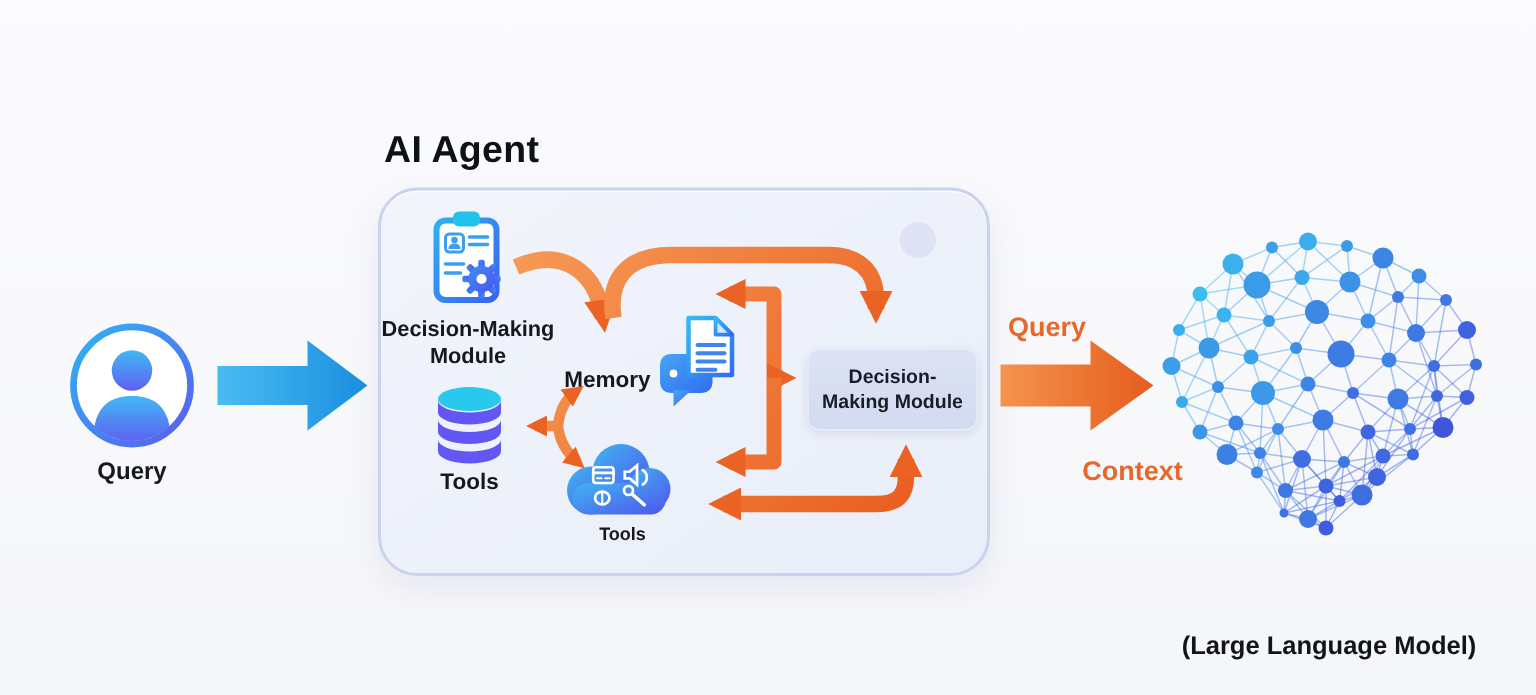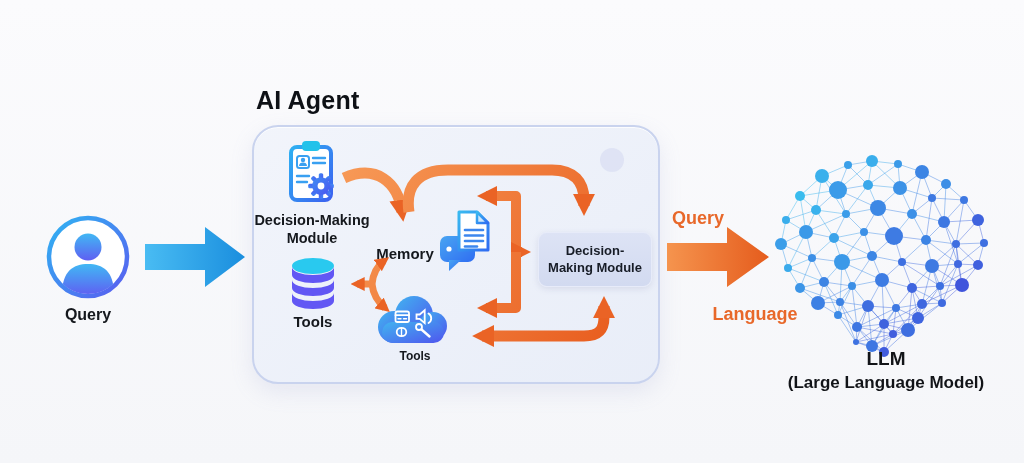--- a/index.html
+++ b/index.html
@@ -26,21 +26,21 @@
     left:538px;top:232px;width:114px;height:55px;border-radius:9px;
     background:linear-gradient(180deg,#dde3f5,#d2daf0);
     border:1px solid #e7ebf9;
     box-shadow:0 2px 6px rgba(120,130,170,.18);
     display:flex;align-items:center;justify-content:center;
     font-size:13px;font-weight:600;color:#171c26;text-align:center;line-height:1.25;
     padding:2px 6px;box-sizing:border-box;
   }
   .orange-lbl{color:#e8682a;font-weight:700;font-size:18px;text-align:center;}
   .llm-title{font-size:19px;font-weight:600;color:#121418;text-align:center;}
-  .llm-sub{font-size:17px;font-weight:600;color:#121418;text-align:center;white-space:nowrap;}
+  .llm-sub{font-size:17px;font-weight:600;color:#121418;text-align:center;white-space:nowrap;margin-top:48px;}
   svg{display:block;}
   .overlay{left:0;top:0;pointer-events:none;}
 </style>
 </head>
 <body>
 
 <div class="canvas">
 
   <svg class="abs" style="left:46px;top:215px;" width="84" height="84" viewBox="0 0 84 84">
     <defs>
@@ -217,21 +217,21 @@
 
       <path d="M482 336 L584 336 C600 336 604 329 604 317 L604 306" stroke-width="11" marker-start="url(#ah)" marker-end="url(#ah)"></path>
 
       <path d="M372 284 L357 284" stroke-width="7" marker-end="url(#ah)"></path>
       <path d="M372 284 C373 274 377 266 384 261" stroke-width="7" marker-end="url(#ah)"></path>
       <path d="M372 284 C373 294 378 302 385 308" stroke-width="7" marker-end="url(#ah)"></path>
     </g>
   </svg>
 
   <div class="abs orange-lbl" style="left:662px;top:208px;width:72px;">Query</div>
-  <div class="abs orange-lbl" style="left:710px;top:304px;width:90px;">Language</div>
+  <div class="abs orange-lbl" style="left:710px;top:304px;width:90px;">Context</div>
 
   <svg id="brainSvg" class="abs" style="left:770px;top:150px;" width="250" height="210" viewBox="770 150 250 210">
       <line x1="800" y1="196" x2="822" y2="176" stroke="rgb(57,187,238)" stroke-width="1" opacity="0.45"></line>
       <line x1="800" y1="196" x2="786" y2="220" stroke="rgb(57,186,238)" stroke-width="1" opacity="0.45"></line>
       <line x1="800" y1="196" x2="838" y2="190" stroke="rgb(57,182,237)" stroke-width="1" opacity="0.45"></line>
       <line x1="800" y1="196" x2="816" y2="210" stroke="rgb(57,183,238)" stroke-width="1" opacity="0.45"></line>
       <line x1="800" y1="196" x2="806" y2="232" stroke="rgb(57,181,237)" stroke-width="1" opacity="0.45"></line>
       <line x1="822" y1="176" x2="848" y2="165" stroke="rgb(58,173,236)" stroke-width="1" opacity="0.45"></line>
       <line x1="822" y1="176" x2="838" y2="190" stroke="rgb(58,171,235)" stroke-width="1" opacity="0.45"></line>
       <line x1="822" y1="176" x2="816" y2="210" stroke="rgb(58,171,236)" stroke-width="1" opacity="0.45"></line>
@@ -482,16 +482,15 @@
       <circle cx="840" cy="302" r="4" fill="rgb(61,131,228)"></circle>
       <circle cx="868" cy="306" r="6" fill="rgb(63,110,224)"></circle>
       <circle cx="896" cy="308" r="4" fill="rgb(62,121,226)"></circle>
       <circle cx="922" cy="304" r="5" fill="rgb(63,103,223)"></circle>
       <circle cx="884" cy="324" r="5" fill="rgb(63,99,222)"></circle>
       <circle cx="908" cy="330" r="7" fill="rgb(62,110,224)"></circle>
       <circle cx="856" cy="342" r="3" fill="rgb(62,114,225)"></circle>
       <circle cx="884" cy="352" r="5" fill="rgb(64,91,221)"></circle>
     </svg>
 
-  <div class="abs llm-title" style="left:836px;top:348px;width:100px;">LLM</div>
   <div class="abs llm-sub" style="left:766px;top:373px;width:240px;">(Large Language Model)</div>
 
 </div>
 
 </body></html>

